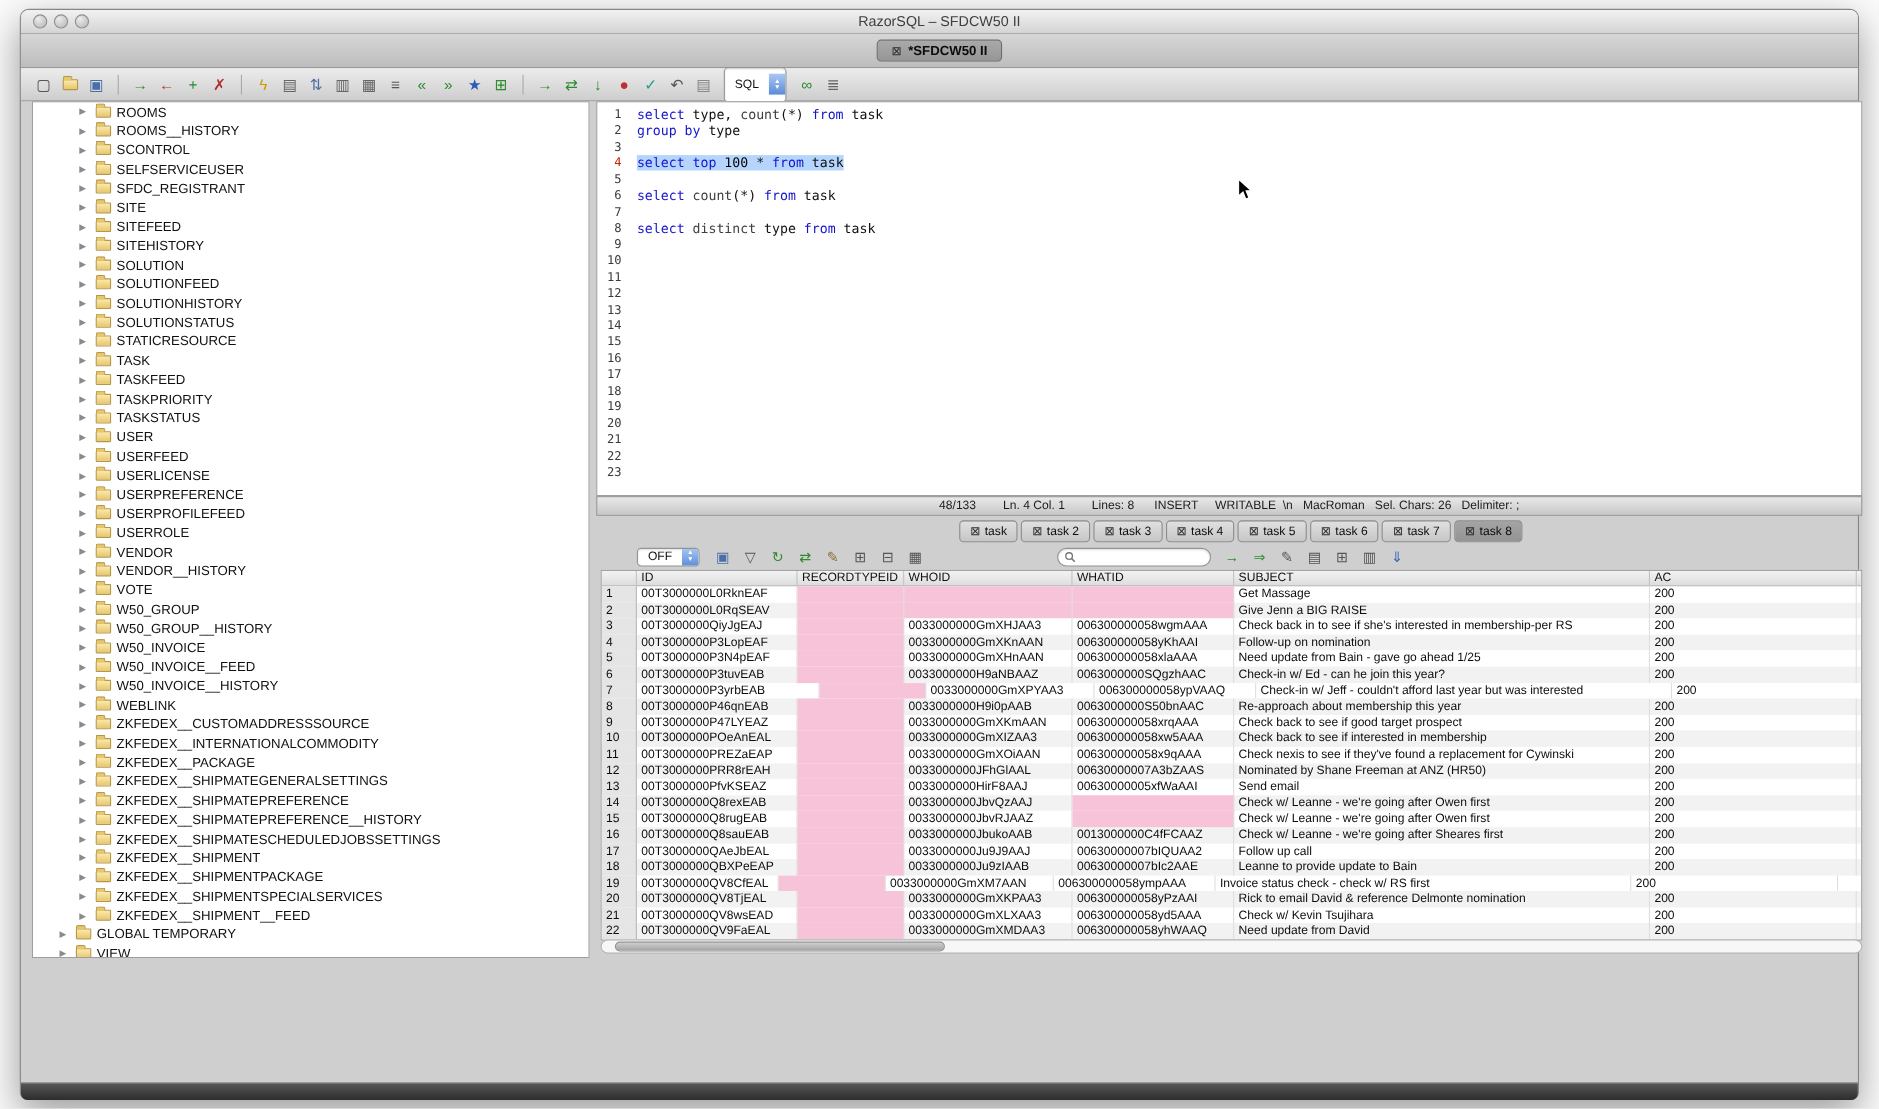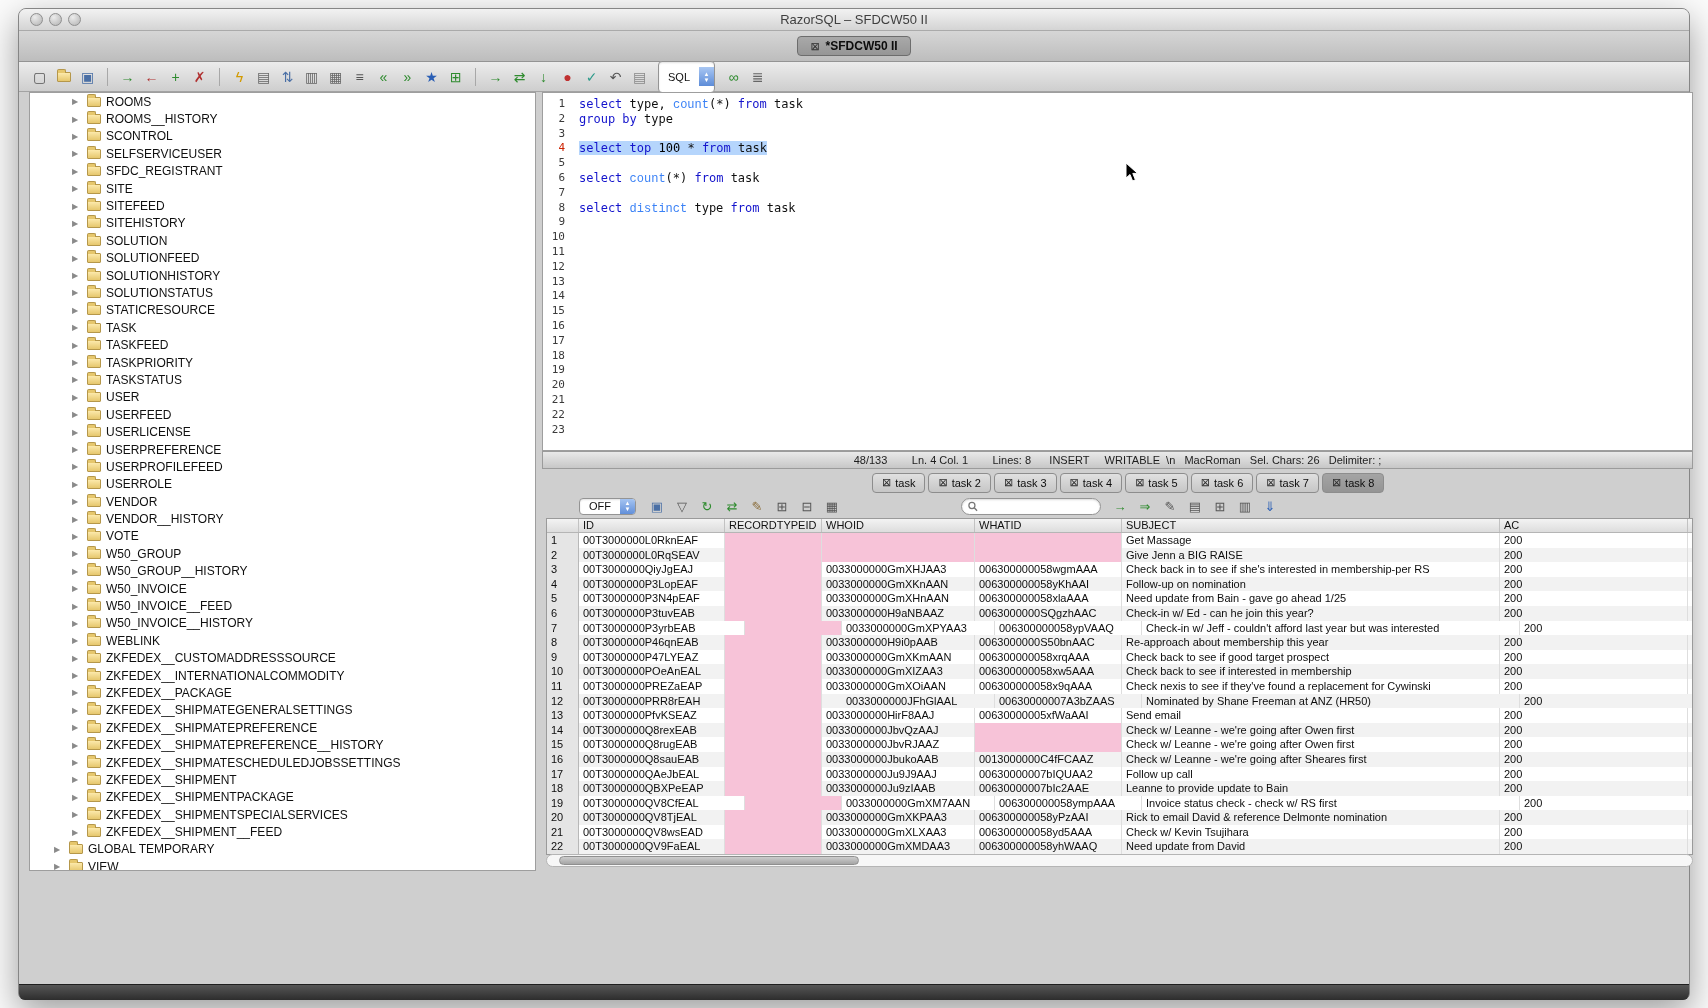--- a/index.html
+++ b/index.html
@@ -43,21 +43,21 @@
   .splitter{position:absolute;left:517px;top:83px;width:6px;height:779px;}
   
   .editor{position:absolute;left:523px;top:83px;width:1151px;height:359px;background:#fff;border:1px solid #9e9e9e;
           display:flex;font-family:"DejaVu Sans Mono",monospace;font-size:12px;overflow:hidden;}
   .gutter{width:28px;padding-top:4px;text-align:right;color:#3a3a3a;font-size:11px;flex:none;}
   .gutter .ln{height:14.8px;line-height:14.8px;padding-right:6px;}
   .gutter .ln.cur{color:#cc2200;}
   .codearea{flex:1;padding-top:4px;padding-left:8px;}
   .cl{height:14.8px;line-height:14.8px;white-space:pre;}
   .kw{color:#1414cc;}
-  .fn{color:#3b82f6;font-family:Liberation Mono, monospace;}
+  .fn{color:#404040;}
   .num{color:#000000;}
   .pl{color:#101010;}
   .sel4{background:#b5d5fc;}
   
   .edstatus{position:absolute;left:523px;top:442px;width:1151px;height:18px;background:linear-gradient(#e9e9e9,#c7c7c7);
             border:1px solid #9b9b9b;display:flex;align-items:center;justify-content:center;font-size:11px;color:#1d1d1d;}
   .pre{white-space:pre;}
   
   .restabs{position:absolute;left:523px;top:463px;width:1151px;height:21px;display:flex;gap:3px;padding-left:330px;align-items:flex-end;}
   .rtab{display:flex;align-items:center;gap:4px;font-size:11px;padding:2px 9px 3px 9px;background:linear-gradient(#e0e0e0,#c6c6c6);
@@ -623,21 +623,21 @@
             <div class="gc nullc" style="width: 97px;"></div>
             <div class="gc" style="width: 153px;">0033000000GmXOiAAN</div>
             <div class="gc" style="width: 147px;">006300000058x9qAAA</div>
             <div class="gc" style="width: 378px;">Check nexis to see if they've found a replacement for Cywinski</div>
             <div class="gc" style="width: 188px;">200</div>
           </div>
           <div class="gr alt">
             <div class="gc rn" style="width: 32px;">12</div>
             <div class="gc" style="width: 146px;">00T3000000PRR8rEAH</div>
             <div class="gc nullc" style="width: 97px;"></div>
-            <div class="gc" style="width: 153px; margin-left: 20px;">0033000000JFhGlAAL</div>
+            <div class="gc" style="width: 153px;">0033000000JFhGlAAL</div>
             <div class="gc" style="width: 147px;">00630000007A3bZAAS</div>
             <div class="gc" style="width: 378px;">Nominated by Shane Freeman at ANZ (HR50)</div>
             <div class="gc" style="width: 188px;">200</div>
           </div>
           <div class="gr">
             <div class="gc rn" style="width: 32px;">13</div>
             <div class="gc" style="width: 146px;">00T3000000PfvKSEAZ</div>
             <div class="gc nullc" style="width: 97px;"></div>
             <div class="gc" style="width: 153px;">0033000000HirF8AAJ</div>
             <div class="gc" style="width: 147px;">00630000005xfWaAAI</div>
@@ -684,21 +684,21 @@
             <div class="gc rn" style="width: 32px;">18</div>
             <div class="gc" style="width: 146px;">00T3000000QBXPeEAP</div>
             <div class="gc nullc" style="width: 97px;"></div>
             <div class="gc" style="width: 153px;">0033000000Ju9zIAAB</div>
             <div class="gc" style="width: 147px;">00630000007bIc2AAE</div>
             <div class="gc" style="width: 378px;">Leanne to provide update to Bain</div>
             <div class="gc" style="width: 188px;">200</div>
           </div>
           <div class="gr">
             <div class="gc rn" style="width: 32px;">19</div>
-            <div class="gc" style="width: 166px;">00T3000000QV8CfEAL</div>
+            <div class="gc" style="width: 129px;">00T3000000QV8CfEAL</div>
             <div class="gc nullc" style="width: 97px;"></div>
             <div class="gc" style="width: 153px;">0033000000GmXM7AAN</div>
             <div class="gc" style="width: 147px;">006300000058ympAAA</div>
             <div class="gc" style="width: 378px;">Invoice status check - check w/ RS first</div>
             <div class="gc" style="width: 188px;">200</div>
           </div>
           <div class="gr alt">
             <div class="gc rn" style="width: 32px;">20</div>
             <div class="gc" style="width: 146px;">00T3000000QV8TjEAL</div>
             <div class="gc nullc" style="width: 97px;"></div>

